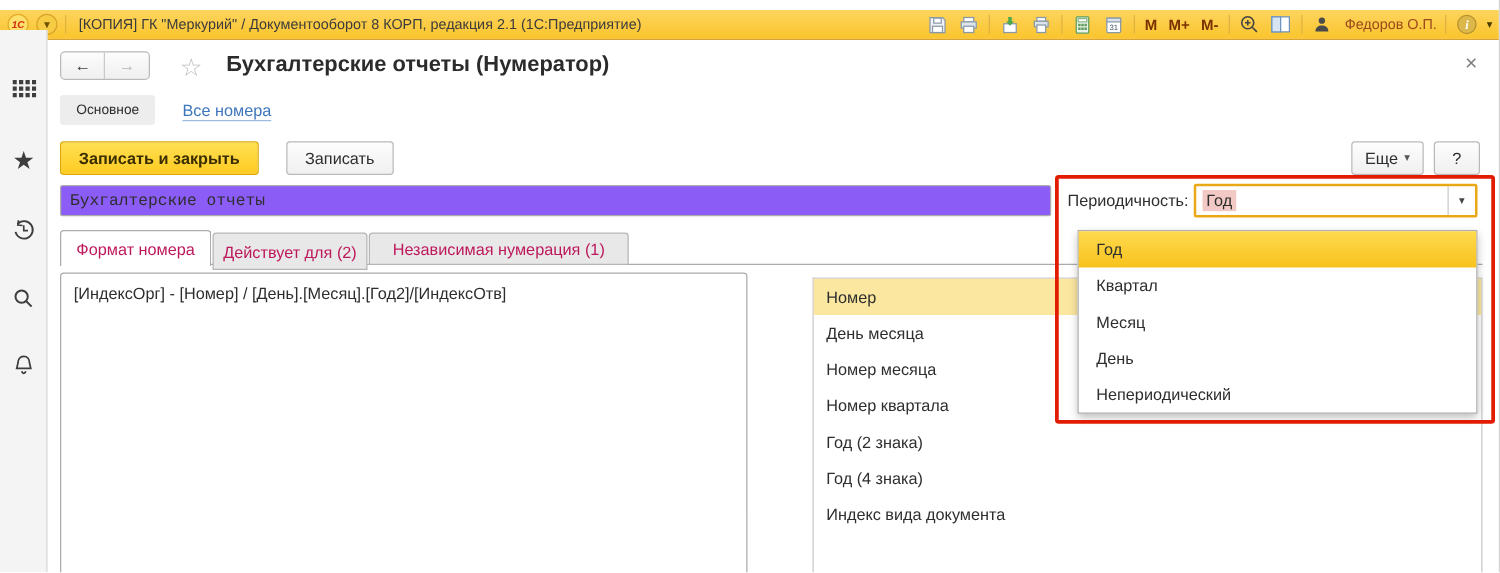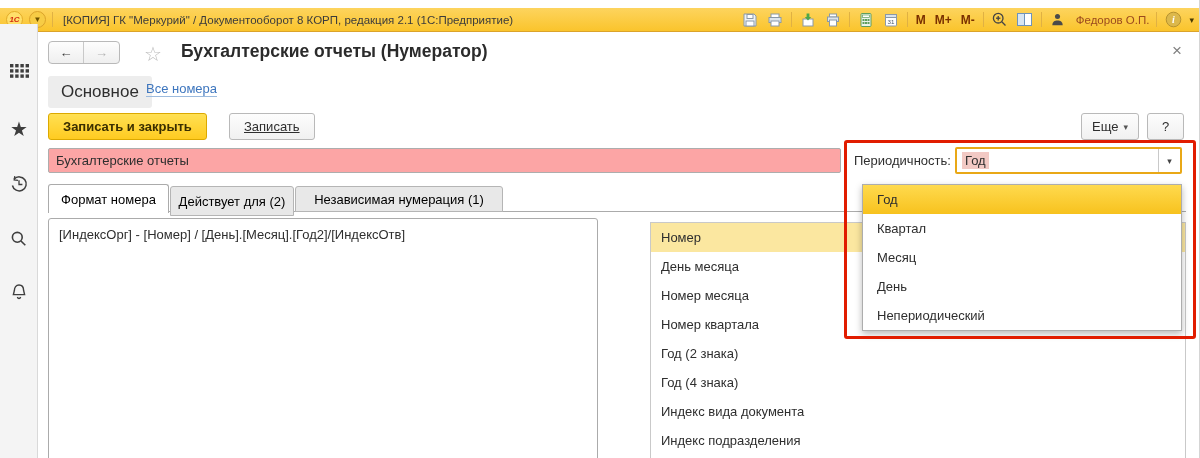--- a/index.html
+++ b/index.html
@@ -34,44 +34,44 @@
   .navgroup { left:48px; top:41px; width:72px; height:23px; border:1px solid #B9B9B9; border-radius:4px;
     background:linear-gradient(#FDFDFD,#EFEFEF); display:flex; }
   .navgroup .half { width:50%; display:flex; align-items:center; justify-content:center; font-size:13px; }
   .navgroup .half.back { border-right:1px solid #C9C9C9; color:#3A3A3A; font-weight:bold; }
   .navgroup .half.fwd { color:#B5B5B5; }
   .fav-star { left:144px; top:42px; font-size:20px; color:#BDBDBD; }
   .page-title { left:181px; top:41px; font-size:17.5px; font-weight:bold; color:#2B2B2B; }
   .close-x { left:1172px; top:41px; font-size:17px; color:#808080; cursor:default; }
 
   
-  .nav-chip { left:48px; top:76px; background:#EDEDED; border-radius:3px; padding:6px 13px; font-size:17px; color:#2E2E2E; }
+  .nav-chip { left:48px; top:76px; background:#EDEDED; border-radius:3px; padding:6px 13px; font-size:11px; color:#2E2E2E; }
   .nav-link { left:146px; top:81px; font-size:13px; color:#3E76BE; border-bottom:1px solid #9DBBDE; }
 
   
   .btn { position:absolute; height:27px; border:1px solid #B9B9B9; border-radius:3px; background:linear-gradient(#FDFDFD,#F0F0F0);
     font-size:13px; color:#2E2E2E; display:flex; align-items:center; justify-content:center; padding:0 14px; }
   .btn-primary { left:48px; top:113px; background:linear-gradient(#FFE053,#FFCB21); border-color:#DCA900; font-weight:bold; color:#3A2E00; }
-  .btn-save { left:229px; top:113px;text-decoration:underline; }
+  .btn-save { left:229px; top:113px; }
   .btn-more { left:1081px; top:113px; padding:0 10px; gap:5px; }
   .btn-help { left:1147px; top:113px; width:37px; padding:0; }
   .btn .caret { font-size:9px; color:#555; }
 
   
   .name-input { left:48px; top:148px; width:793px; height:25px; border:1px solid #ADADAD; border-radius:2px;
-    font-size:13px; color:#2E2E2E; padding:0 7px; font-family:Liberation Sans, sans-serif; background:#fca5a5; }
+    font-size:13px; color:#2E2E2E; padding:0 7px; font-family:Liberation Mono, monospace; background:#8b5cf6; }
   .period-label { left:854px; top:153px; font-size:13px; color:#2E2E2E; }
   .combo { left:955px; top:147px; width:227px; height:27px; border:2px solid #E9A816; border-radius:2px; background:#fff;
     display:flex; align-items:center; }
   .combo-value { margin-left:5px; font-size:13px; color:#2E2E2E; background:#F2C9C4; padding:1px 3px; }
   .combo-arrow { margin-left:auto; width:22px; align-self:stretch; border-left:1px solid #C9C9C9;
     display:flex; align-items:center; justify-content:center; font-size:9px; color:#444; }
 
   
-  .tab { position:absolute; font-size:13px; color:#000000; display:flex; align-items:center; justify-content:center; }
+  .tab { position:absolute; font-size:13px; color:#be185d; display:flex; align-items:center; justify-content:center; }
   .tab-active { left:48px; top:184px; width:121px; height:29px; background:#fff; border:1px solid #ABABAB; border-bottom:none;
     border-radius:3px 3px 0 0; z-index:2; }
   .tab-i1 { left:170px; top:186px; width:124px; height:30px; background:#E8E8E8; border:1px solid #B5B5B5; border-radius:3px 3px 0 0; }
   .tab-i2 { left:295px; top:186px; width:208px; height:26px; background:#E8E8E8; border:1px solid #B5B5B5; border-radius:3px 3px 0 0; }
   .tabline { left:48px; top:211px; width:1138px; height:1px; background:#ABABAB; }
 
   
   .format-box { left:48px; top:218px; width:550px; height:250px; border:1px solid #ABABAB; border-radius:3px;
     background:#fff; font-size:13px; color:#2E2E2E; padding:8px 10px; }
 
@@ -264,21 +264,20 @@
   <div class="abs format-box">[ИндексОрг] - [Номер] / [День].[Месяц].[Год2]/[ИндексОтв]</div>
 
   <div class="abs el-list">
     <div class="el-row sel">Номер</div>
     <div class="el-row">День месяца</div>
     <div class="el-row">Номер месяца</div>
     <div class="el-row">Номер квартала</div>
     <div class="el-row">Год (2 знака)</div>
     <div class="el-row">Год (4 знака)</div>
     <div class="el-row">Индекс вида документа</div>
-    <div class="el-row">Индекс подразделения</div>
   </div>
 
   <div class="abs dropdown">
     <div class="dd-opt sel">Год</div>
     <div class="dd-opt">Квартал</div>
     <div class="dd-opt">Месяц</div>
     <div class="dd-opt">День</div>
     <div class="dd-opt">Непериодический</div>
   </div>
 

